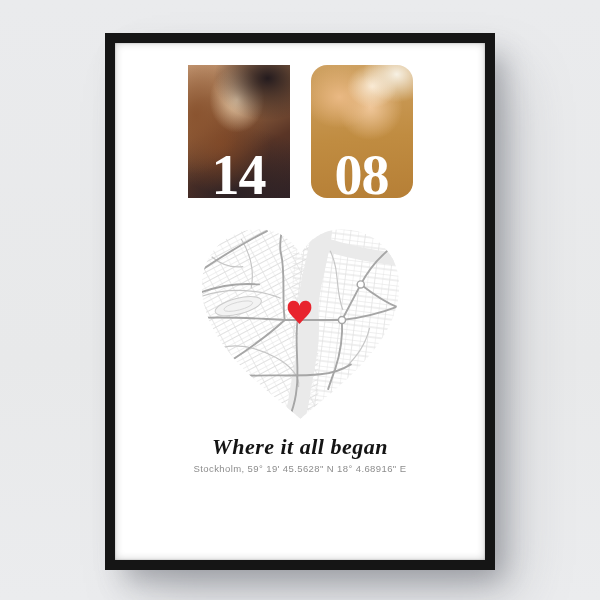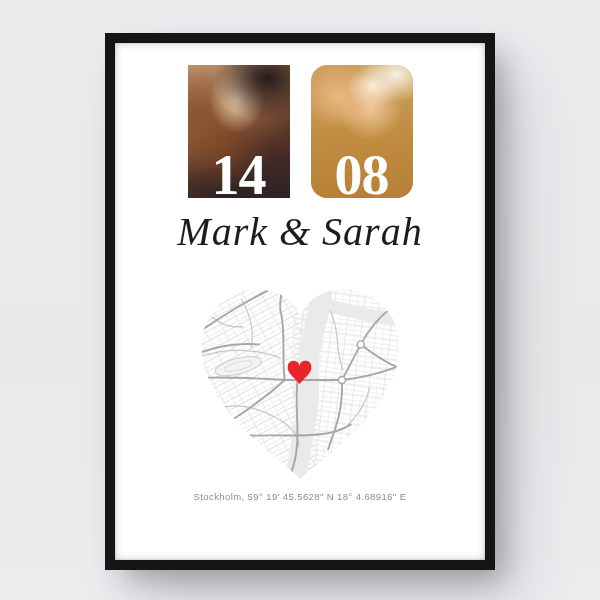--- a/index.html
+++ b/index.html
@@ -78,21 +78,20 @@
 
     <div class="photos">
       <figure class="photo photo-1" style="margin:0">
         <span class="date-num">14</span>
       </figure>
       <figure class="photo photo-2" style="margin:0">
         <span class="date-num">08</span>
       </figure>
     </div>
 
-    <div class="names">Mark &amp; Sarah</div>
 
     <div class="map-wrap">
       <svg width="237" height="218" viewBox="0 0 240 220" xmlns="http://www.w3.org/2000/svg">
         <defs>
           <clipPath id="heartClip">
             <path d="M120 212 C 96 190, 20 140, 20 78 C 20 44, 46 20, 78 20 C 96 20, 112 30, 120 46 C 128 30, 144 20, 162 20 C 194 20, 220 44, 220 78 C 220 140, 144 190, 120 212 Z"></path>
           </clipPath>
           <pattern id="gridA" width="17" height="9" patternUnits="userSpaceOnUse" patternTransform="rotate(-28)">
             <path d="M0 0 H17 M0 4.5 H17" stroke="#dcdcdc" stroke-width="0.9" fill="none"></path>
             <path d="M0 0 V9 M8.5 0 V9" stroke="#e2e2e2" stroke-width="0.8" fill="none"></path>
@@ -143,16 +142,17 @@
           <g fill="#ffffff" stroke="#a6a6a6" stroke-width="1.5">
             <circle cx="162" cy="112" r="3.6"></circle>
             <circle cx="181" cy="76" r="3.6"></circle>
           </g>
 
           <path d="M119 116 C 112 108, 107 104.5, 107 99.5 A 6 6 0 0 1 119 97.5 A 6 6 0 0 1 131 99.5 C 131 104.5, 126 108, 119 116 Z" fill="#e8242d"></path>
         </g>
       </svg>
     </div>
 
+    <div class="caption">Where it all began</div>
     <div class="location">Stockholm, 59° 19' 45.5628" N 18° 4.68916" E</div>
 
   </div>
 </div>
 
 </body></html>

